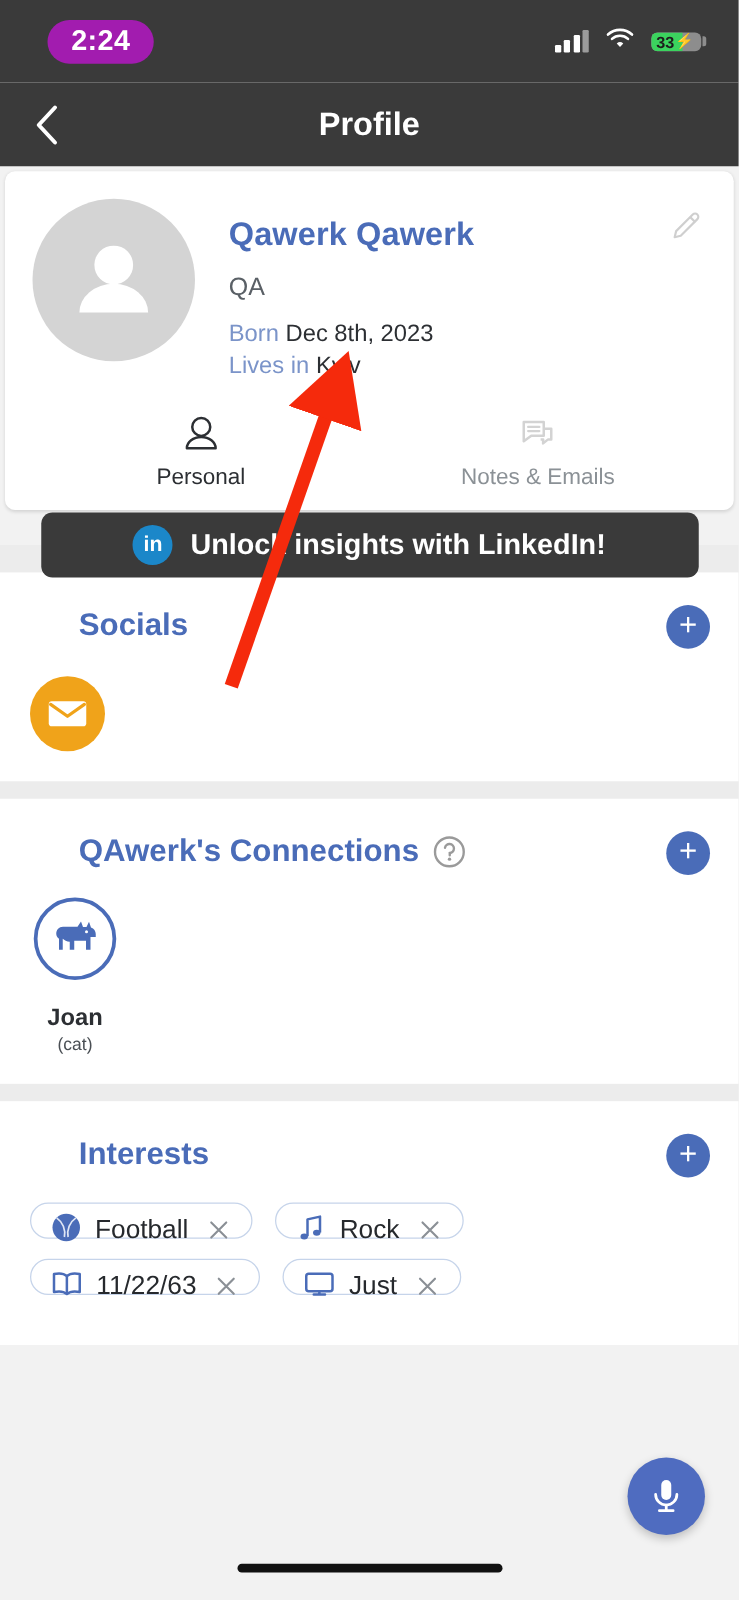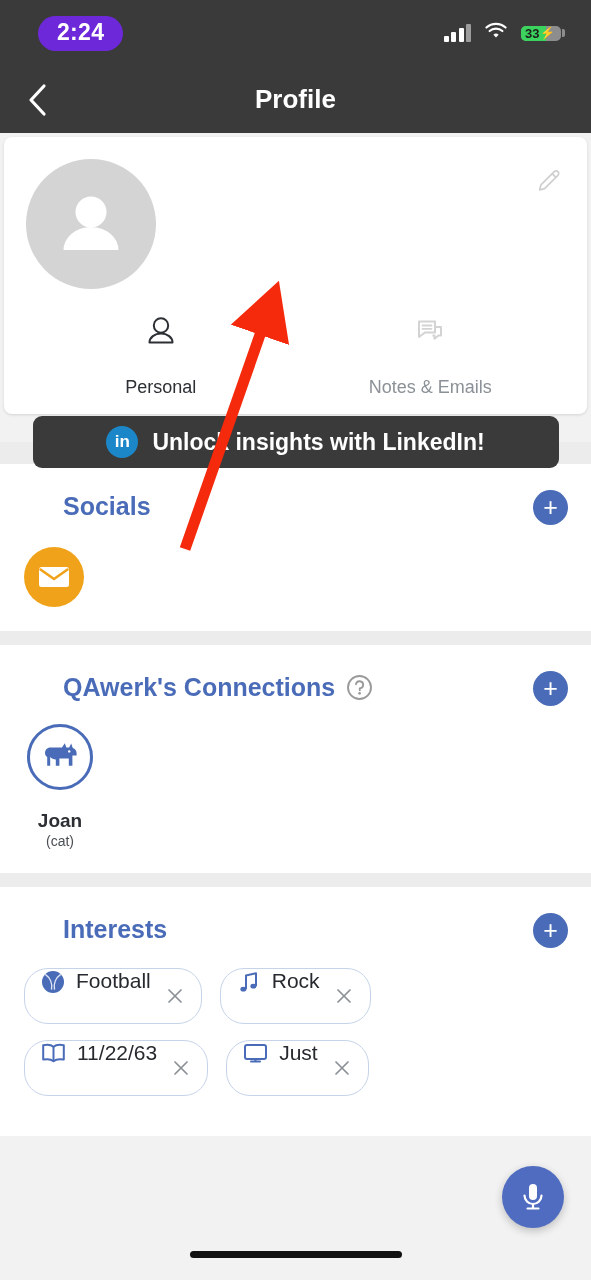--- a/index.html
+++ b/index.html
@@ -11,21 +11,21 @@
   }
   .screen { position: relative; width: 591px; height: 1280px; background: #f2f2f2; }
 
   
   .statusbar {
     position: relative; height: 66px; background: #3a3a3a;
     display: flex; align-items: center; justify-content: space-between;
     padding: 0 26px 0 38px;
   }
   .time-pill {
-    background: #6d28d9; color: #fff; font-size: 23px; font-weight: 600;
+    background: #a21caf; color: #fff; font-size: 23px; font-weight: 600;
     border-radius: 20px; padding: 5px 19px 7px; line-height: 1;
     letter-spacing: .3px;
   }
   .status-right { display: flex; align-items: center; gap: 13px; }
   .sig { display: flex; align-items: flex-end; gap: 2.5px; height: 17px; }
   .sig i { display: block; width: 5px; background: #fff; border-radius: 1px; }
   .sig i:nth-child(1){height:6px;} .sig i:nth-child(2){height:10px;}
   .sig i:nth-child(3){height:14px;} .sig i:nth-child(4){height:18px;background:#9c9c9c;}
   .batt {
     position: relative; width: 40px; height: 15px; border-radius: 5px;
@@ -69,21 +69,21 @@
   .p-line { font-size: 19px; color: #2c2f33; margin-top: 14px; line-height: 1.23; }
   .p-line + .p-line { margin-top: 2px; }
   .p-label { color: #7b94c9; }
   .edit-btn {
     position: absolute; right: 18px; top: 24px; width: 40px; height: 40px;
     display:flex; align-items:center; justify-content:center;
   }
 
   
   .tabs { display: flex; margin-top: 24px; padding-bottom: 16px; }
-  .tab { flex: 1; display: flex; flex-direction: column; align-items: center; gap: 26px; }
+  .tab { flex: 1; display: flex; flex-direction: column; align-items: center; gap: 4px; }
   .tab .tl { font-size: 18px; color: #8b9196; }
   .tab.active .tl { color: #2c2f33; }
 
   
   .linkedin {
     margin: 0 auto; width: 526px; height: 52px; background: #3a3a3a;
     border-radius: 9px; display: flex; align-items: center; justify-content: center;
     gap: 14px; margin-top: -4px; position: relative; z-index: 1;
   }
   .li-badge {
@@ -120,22 +120,22 @@
     width: 66px; height: 66px; border-radius: 50%;
     border: 3px solid #4a6cb8; display:flex; align-items:center; justify-content:center;
     margin: 0 auto;
   }
   .conn-name { font-size: 19px; font-weight: 700; color: #2c2f33; margin-top: 20px; }
   .conn-sub { font-size: 14px; color: #4a4f54; margin-top: 1px; }
 
   
   .chips { margin-top: 24px; display: flex; flex-wrap: wrap; gap: 16px 18px; }
   .chip {
-    height: 56px; border: 1.6px solid #c6d4ea; border-radius: 24px; background: #fff;
-    display: inline-flex; gap: 10px; padding: 0 16px 0 15px;
+    height: 29px; border: 1.6px solid #c6d4ea; border-radius: 24px; background: #fff;
+    display: inline-flex; align-items: center; gap: 10px; padding: 16px 16px 0 15px;
   }
   .chip-label { font-size: 21px; color: #26292d; }
   .chip-x { margin-left: 4px; display:flex; align-items:center; }
 
   
   .fab {
     position: absolute; right: 27px; bottom: 52px;
     width: 62px; height: 62px; border-radius: 50%; background: #4f6cc0;
     display: flex; align-items: center; justify-content: center;
     box-shadow: 0 3px 8px rgba(0,0,0,.22); z-index: 5;
@@ -205,20 +205,32 @@
         </svg>
       </div>
 
       <div class="profile-top">
         <div class="avatar">
           <svg width="74" height="74" viewBox="0 0 74 74">
             <circle cx="37" cy="25" r="15.5" fill="#fff"></circle>
             <path d="M9.5 63 a27.5 23 0 0 1 55 0 Z" fill="#fff"></path>
           </svg>
         </div>
+        <div class="p-info">
+          <div class="p-name">Qawerk Qawerk</div>
+          <div class="p-role">QA</div>
+          <div class="p-line">
+            <span class="p-label">Born</span>
+            <span>Dec 8th, 2023</span>
+          </div>
+          <div class="p-line">
+            <span class="p-label">Lives in</span>
+            <span>Kyiv</span>
+          </div>
+        </div>
       </div>
 
       <div class="tabs">
         <div class="tab active">
           <svg width="38" height="38" viewBox="0 0 38 38">
             <circle cx="19" cy="12.5" r="7.2" stroke="#2c2f33" stroke-width="2" fill="none"></circle>
             <path d="M7.5 29.5 a11.5 9 0 0 1 23 0 Z" stroke="#2c2f33" stroke-width="2" fill="none" stroke-linejoin="round"></path>
           </svg>
           <div class="tl">Personal</div>
         </div>

